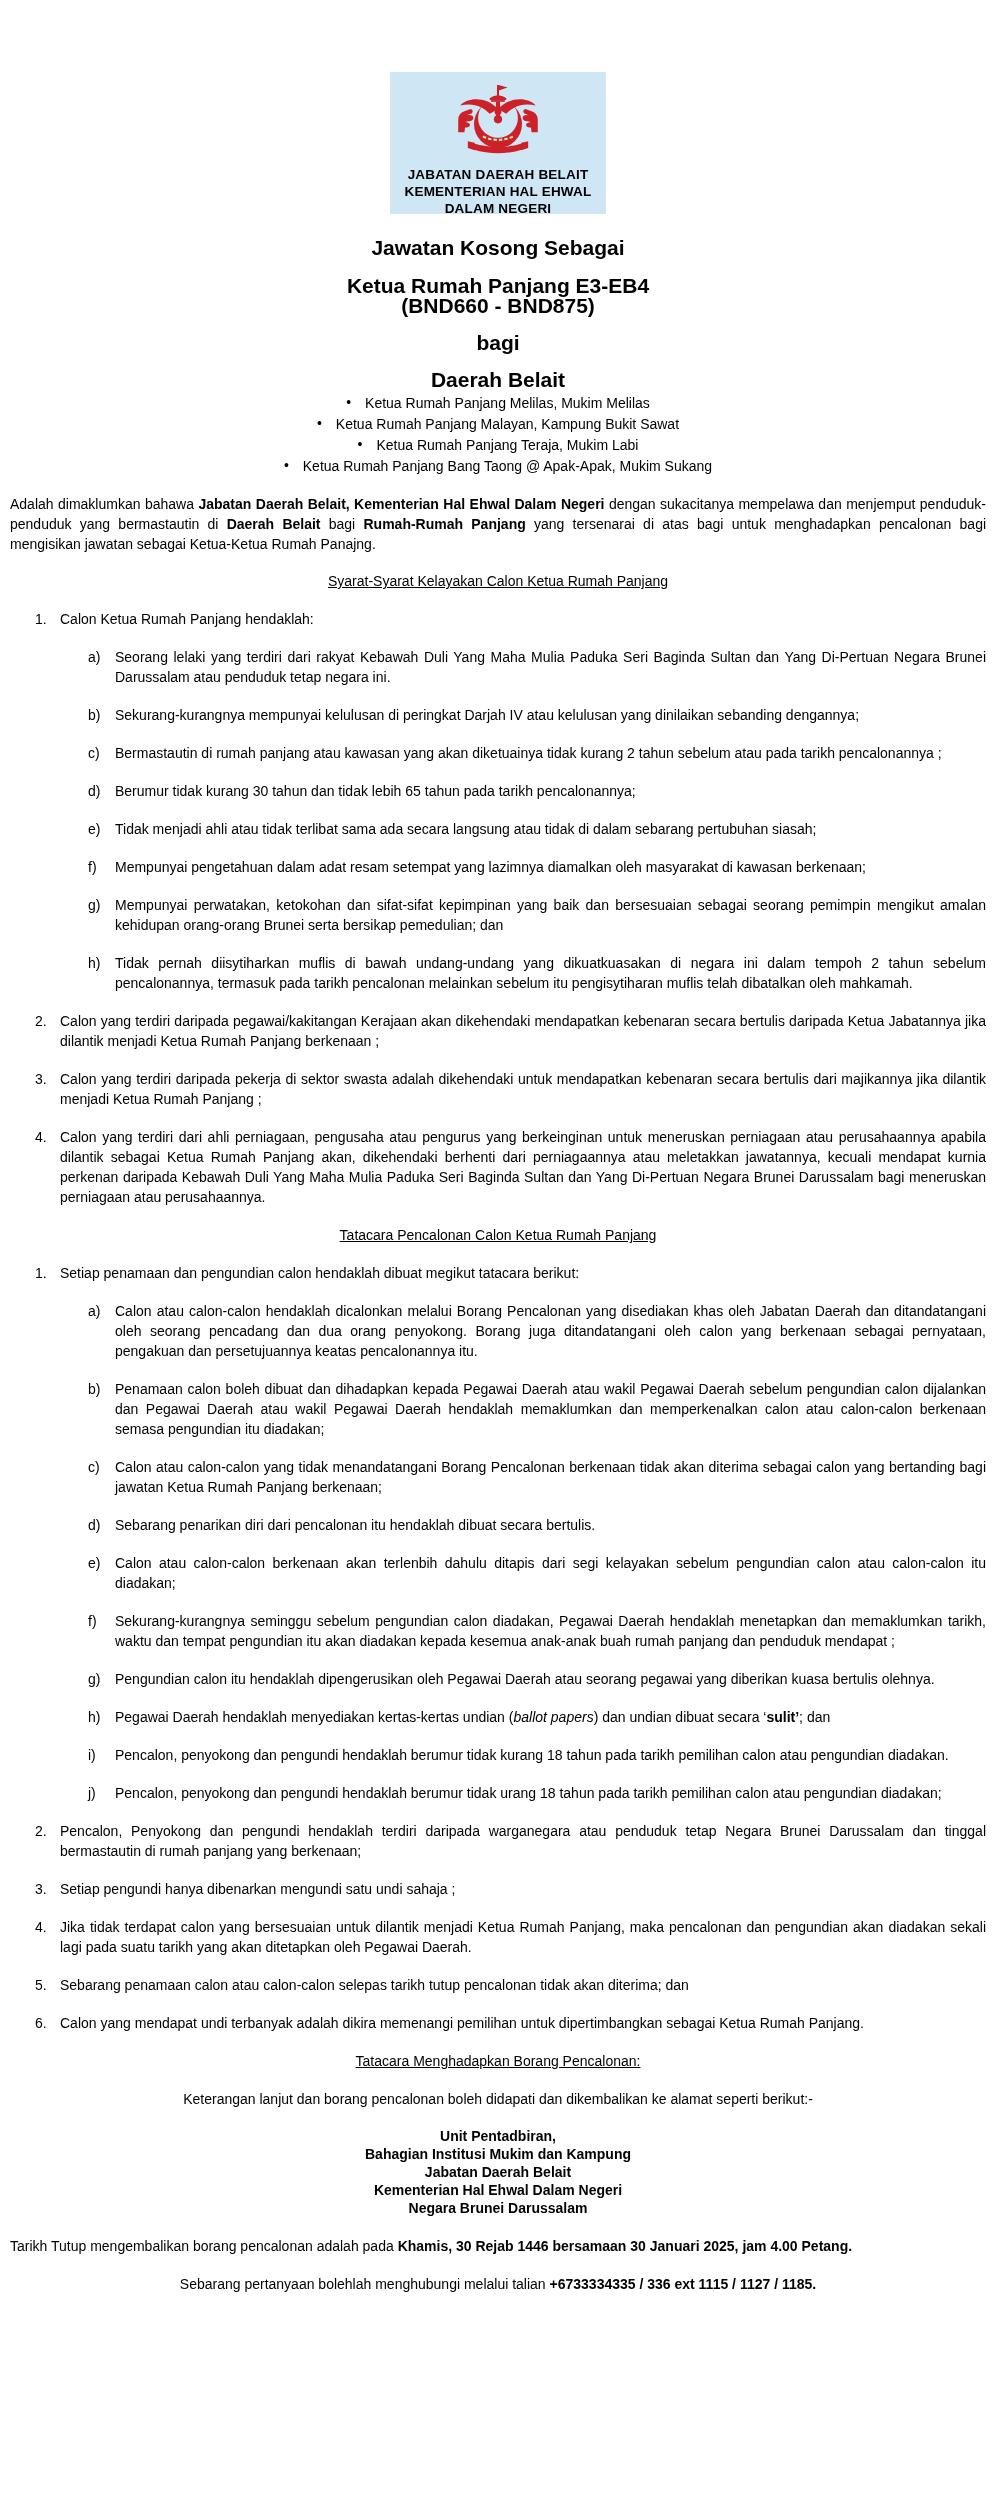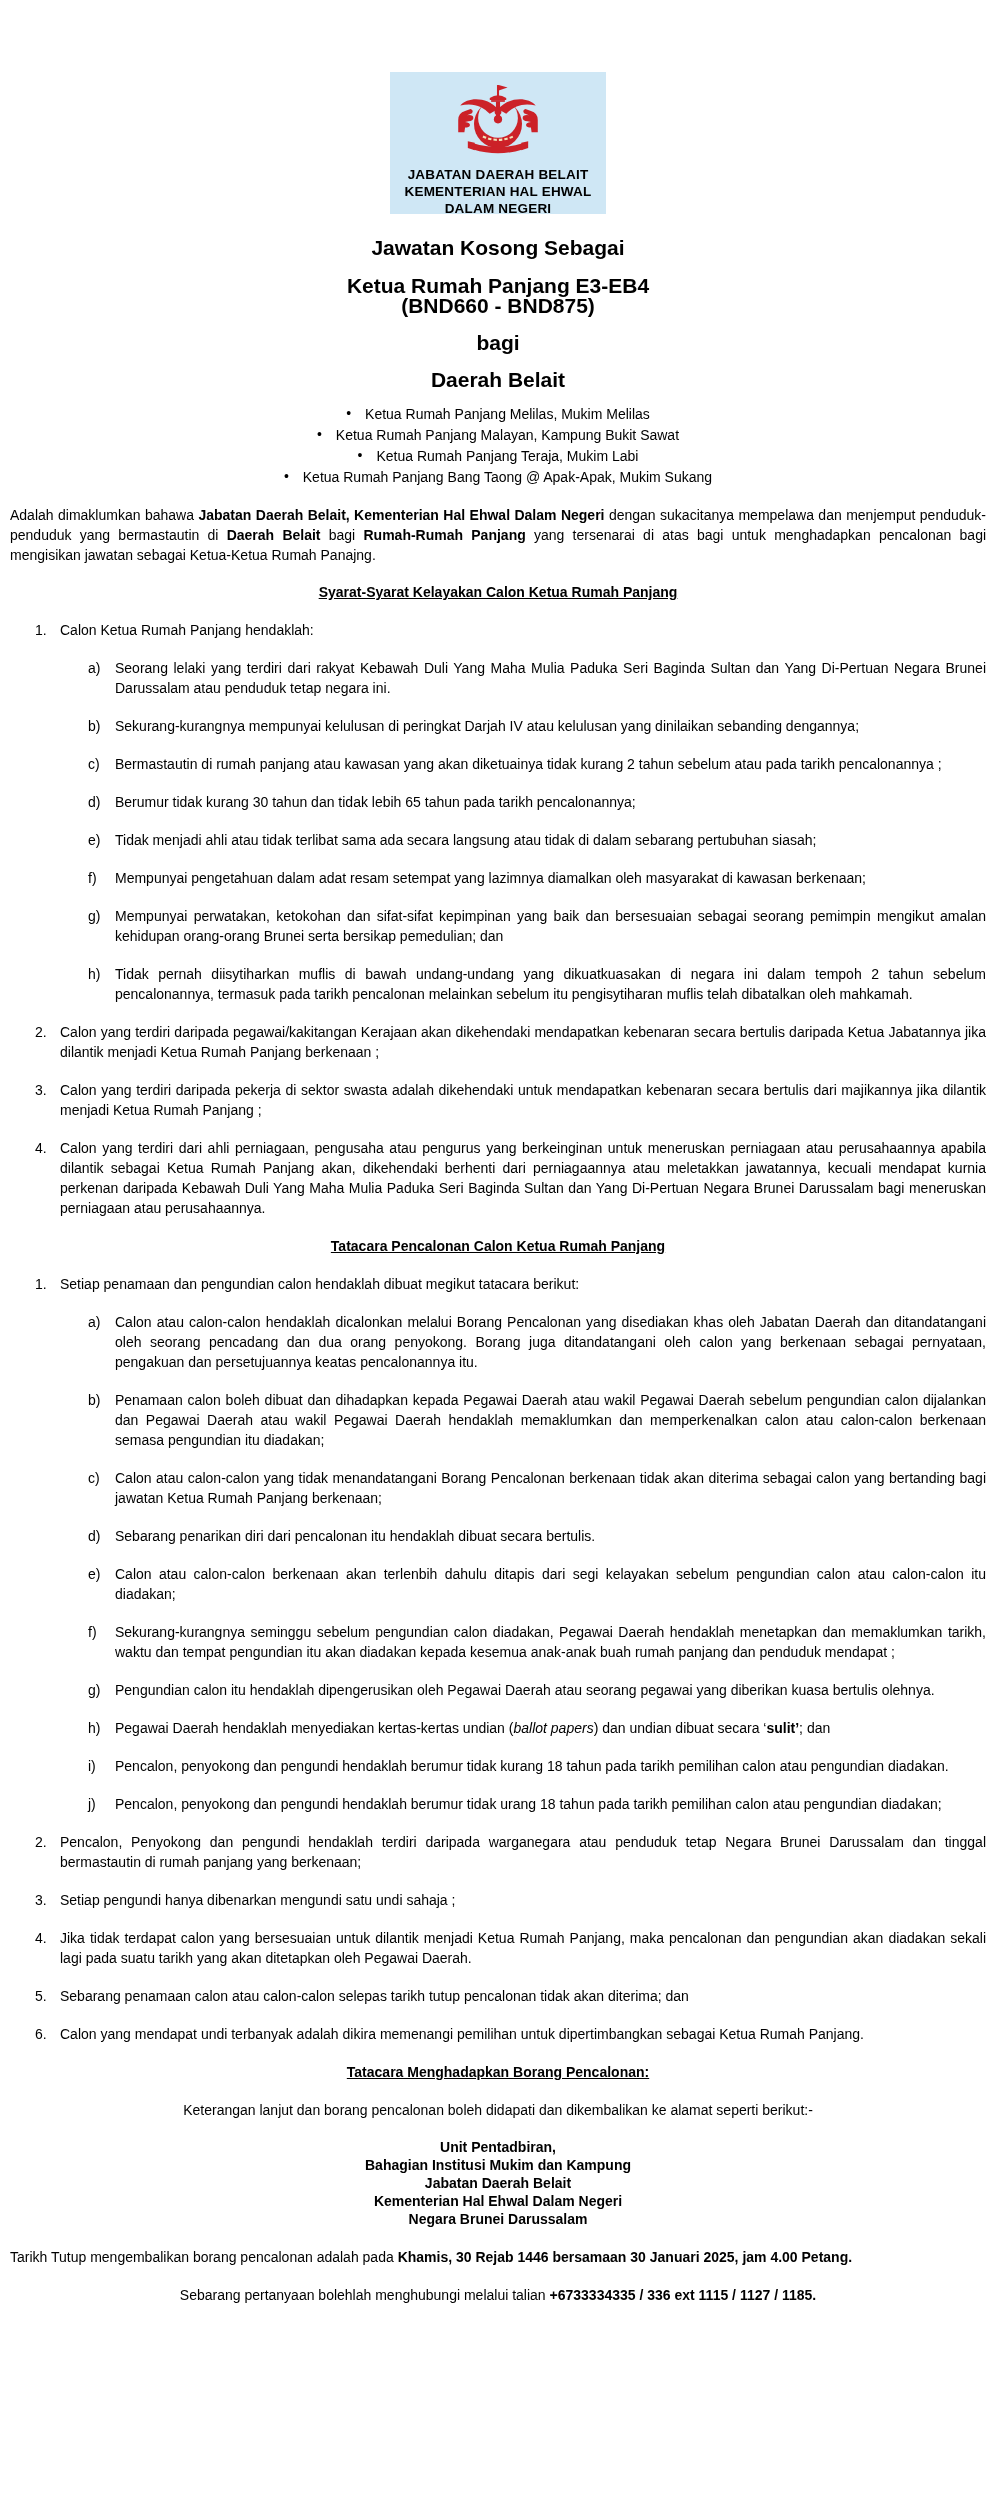--- a/index.html
+++ b/index.html
@@ -22,29 +22,29 @@
   .logo-text{font-weight:bold;font-size:13.5px;line-height:15px;text-align:center;letter-spacing:.2px;margin-top:2px;}
 
   .center{text-align:center;}
   .b{font-weight:bold;}
   .bi{font-weight:normal;font-style:italic;}
   .title{font-weight:bold;font-size:21px;text-align:center;line-height:20px;}
   .mt24{margin-top:24px;}
   .mt17{margin-top:17px;}
   .mt18{margin-top:18px;}
 
-  .bullets{margin-top:14px;text-align:center;}
+  .bullets{margin-top:3px;text-align:center;}
   .bullet-row{line-height:21px;}
   .bullet-dot{display:inline-block;margin-right:14px;transform:translateY(-1px);}
 
   .para{margin-top:17px;text-align:justify;}
 
   .sec-heading{
     margin-top:17px;margin-bottom:18px;
-    font-weight:bold;text-decoration:underline;text-align:center;font-size:14px;
+    font-weight:normal;text-decoration:underline;text-align:center;font-size:14px;
   }
 
   .list{margin-top:0;}
   .li{position:relative;margin-bottom:18px;text-align:justify;line-height:20px;}
   .li .marker{position:absolute;}
   .li.num{padding-left:50px;}
   .li.num .marker{left:25px;}
   .li.sub{padding-left:105px;}
   .li.sub .marker{left:78px;}
 

